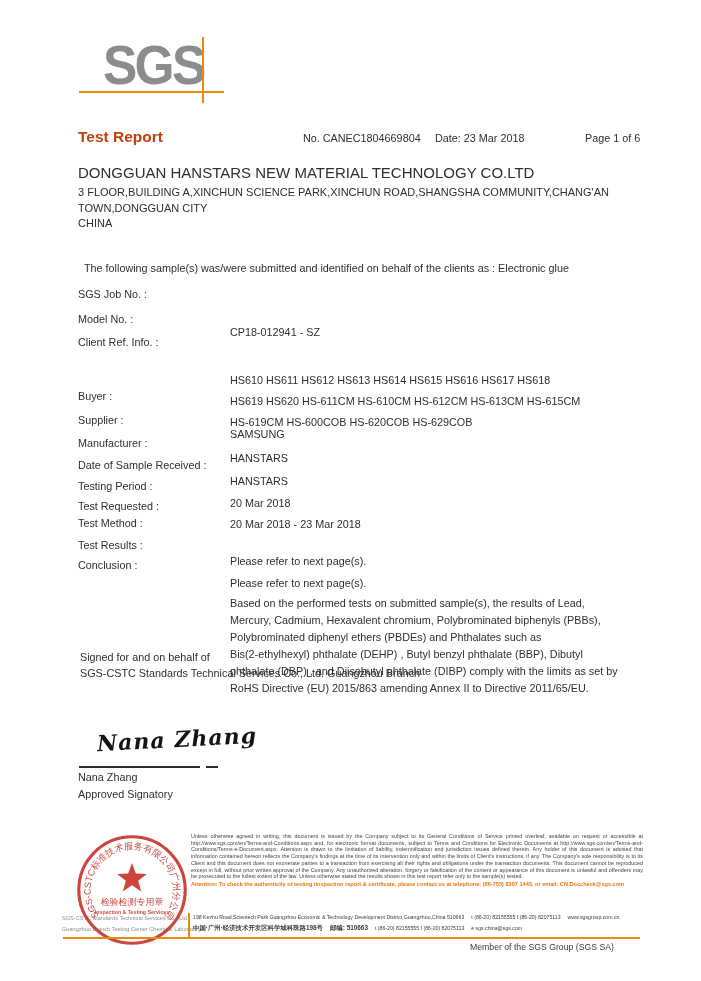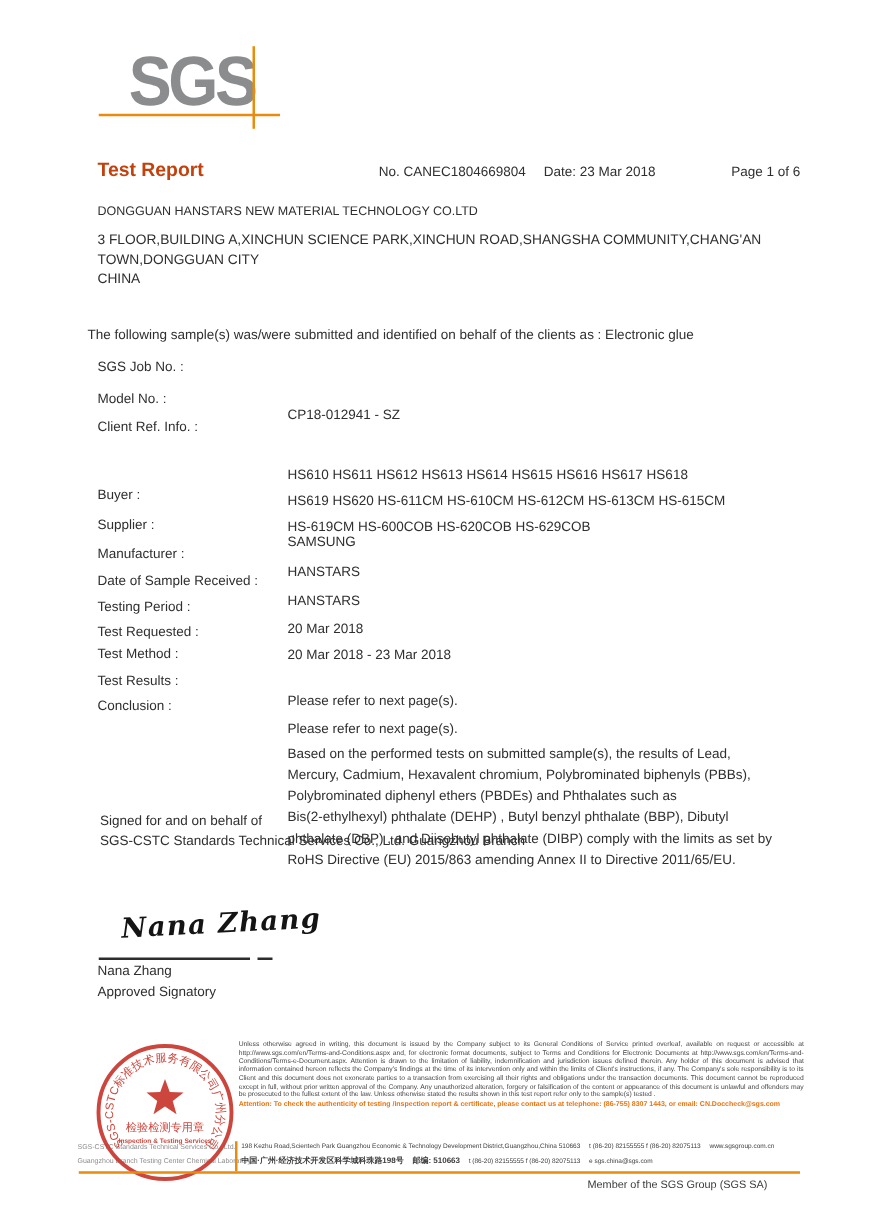--- a/index.html
+++ b/index.html
@@ -12,23 +12,23 @@
     position:absolute;left:103px;top:40px;font-size:56px;font-weight:bold;line-height:50px;
     color:#8A8C8E;letter-spacing:-3px;transform:scaleX(0.92);transform-origin:left top;
   }
   .logo-hline{position:absolute;left:79px;top:91px;width:145px;height:2px;background:#E98B0D;}
   .logo-vline{position:absolute;left:202px;top:37px;width:2px;height:66px;background:#E98B0D;}
   
   .title{position:absolute;left:78px;top:128px;font-size:15.5px;font-weight:bold;color:#c2410c;}
   .meta{position:absolute;top:132px;font-size:10.8px;color:#2f2f2f;padding-left:48px;}
   .meta.no{left:255px;} .meta.date{left:387px;} .meta.page{left:537px;}
   
-  .company{position:absolute;left:78px;top:164px;font-size:10px;color:#2f2f2f;}
+  .company{position:absolute;left:78px;top:164px;font-size:15px;color:#2f2f2f;}
   .address{position:absolute;left:78px;top:185px;font-size:11px;line-height:15.5px;white-space:pre-line;width:575px;}
-  .intro{position:absolute;left:70px;top:262px;font-size:10.8px;}
+  .intro{position:absolute;left:84px;top:262px;font-size:10.8px;}
   
   .row{position:absolute;left:78px;width:565px;display:flex;font-size:10.8px;line-height:15px;}
   .row .lbl{width:152px;flex:none;}
   .row .val{white-space:pre-line;flex:1;margin-top:38px;}
   .row.lh21{line-height:20.8px;justify-content:center;}
   .row.lh17{line-height:17px;}
   
   .signed{position:absolute;left:80px;top:650px;font-size:10.8px;line-height:15.5px;white-space:pre-line;}
   .sig-script{
     position:absolute;left:97px;top:726px;font-family:"DejaVu Serif","Liberation Serif",serif;

